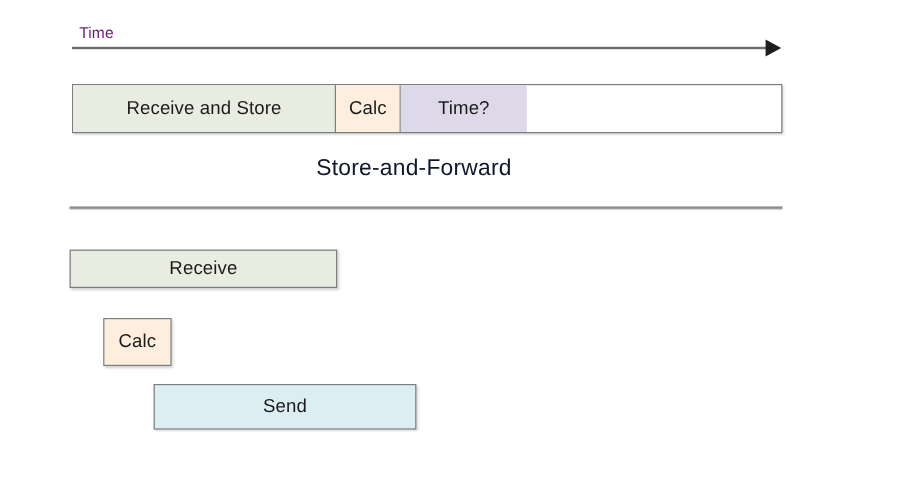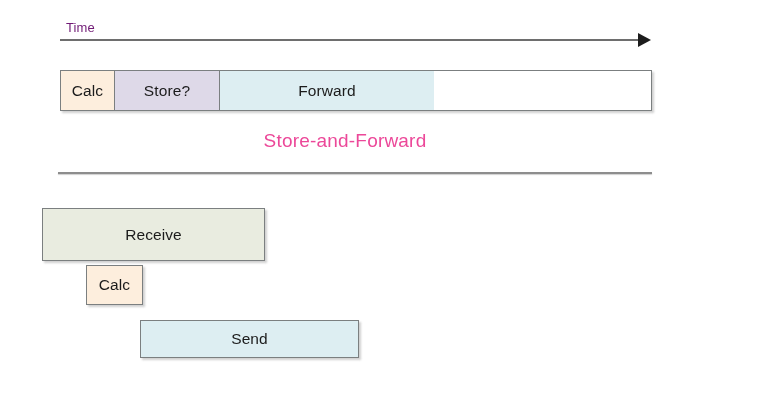--- a/index.html
+++ b/index.html
@@ -95,21 +95,21 @@
     height: 100%;
     border-right: 1px solid #7b7f80;
   }
   .segment:last-child { border-right: none; }
 
   
   .caption {
     position: absolute;
     font-size: 19px;
     line-height: 24px;
-    color: #ec4899;
+    color: #0f172a;
     white-space: nowrap;
     text-align: center;
     letter-spacing: 0.2px;
   }
 
   
   .divider {
     position: absolute;
     left: 58px;
     top: 172px;
@@ -124,41 +124,41 @@
 
 <div id="canvas">
 
   <div class="time-axis">
     <div class="time-label">Time</div>
     <div class="time-line"></div>
     <div class="time-arrowhead"></div>
   </div>
 
   <div class="segmented-row">
+    <div class="segment" style="width:219px;background:#e9ece0;">
+      <span class="bar-label">Receive and Store</span>
+    </div>
     <div class="segment" style="width:54px;background:#fdeedd;">
       <span class="bar-label">Calc</span>
     </div>
     <div class="segment" style="width:105px;background:#ded9e8;">
-      <span class="bar-label">Store?</span>
-    </div>
-    <div class="segment" style="width:214px;background:#ddeef2;">
-      <span class="bar-label">Forward</span>
+      <span class="bar-label">Time?</span>
     </div>
   </div>
 
   <div class="caption" style="left:195px;top:129px;width:300px;">Store-and-Forward</div>
 
   <div class="divider"></div>
 
-  <div class="bar" style="left:42px;top:208px;width:223px;height:53px;background:#e9ece0;">
+  <div class="bar" style="left:58px;top:208px;width:223px;height:32px;background:#e9ece0;">
     <span class="bar-label">Receive</span>
   </div>
 
   <div class="bar" style="left:86px;top:265px;width:57px;height:40px;background:#fdeedd;">
     <span class="bar-label">Calc</span>
   </div>
 
-  <div class="bar" style="left:140px;top:320px;width:219px;height:38px;background:#ddeef2;">
+  <div class="bar" style="left:128px;top:320px;width:219px;height:38px;background:#ddeef2;">
     <span class="bar-label">Send</span>
   </div>
 
 
 </div>
 
 </body></html>

